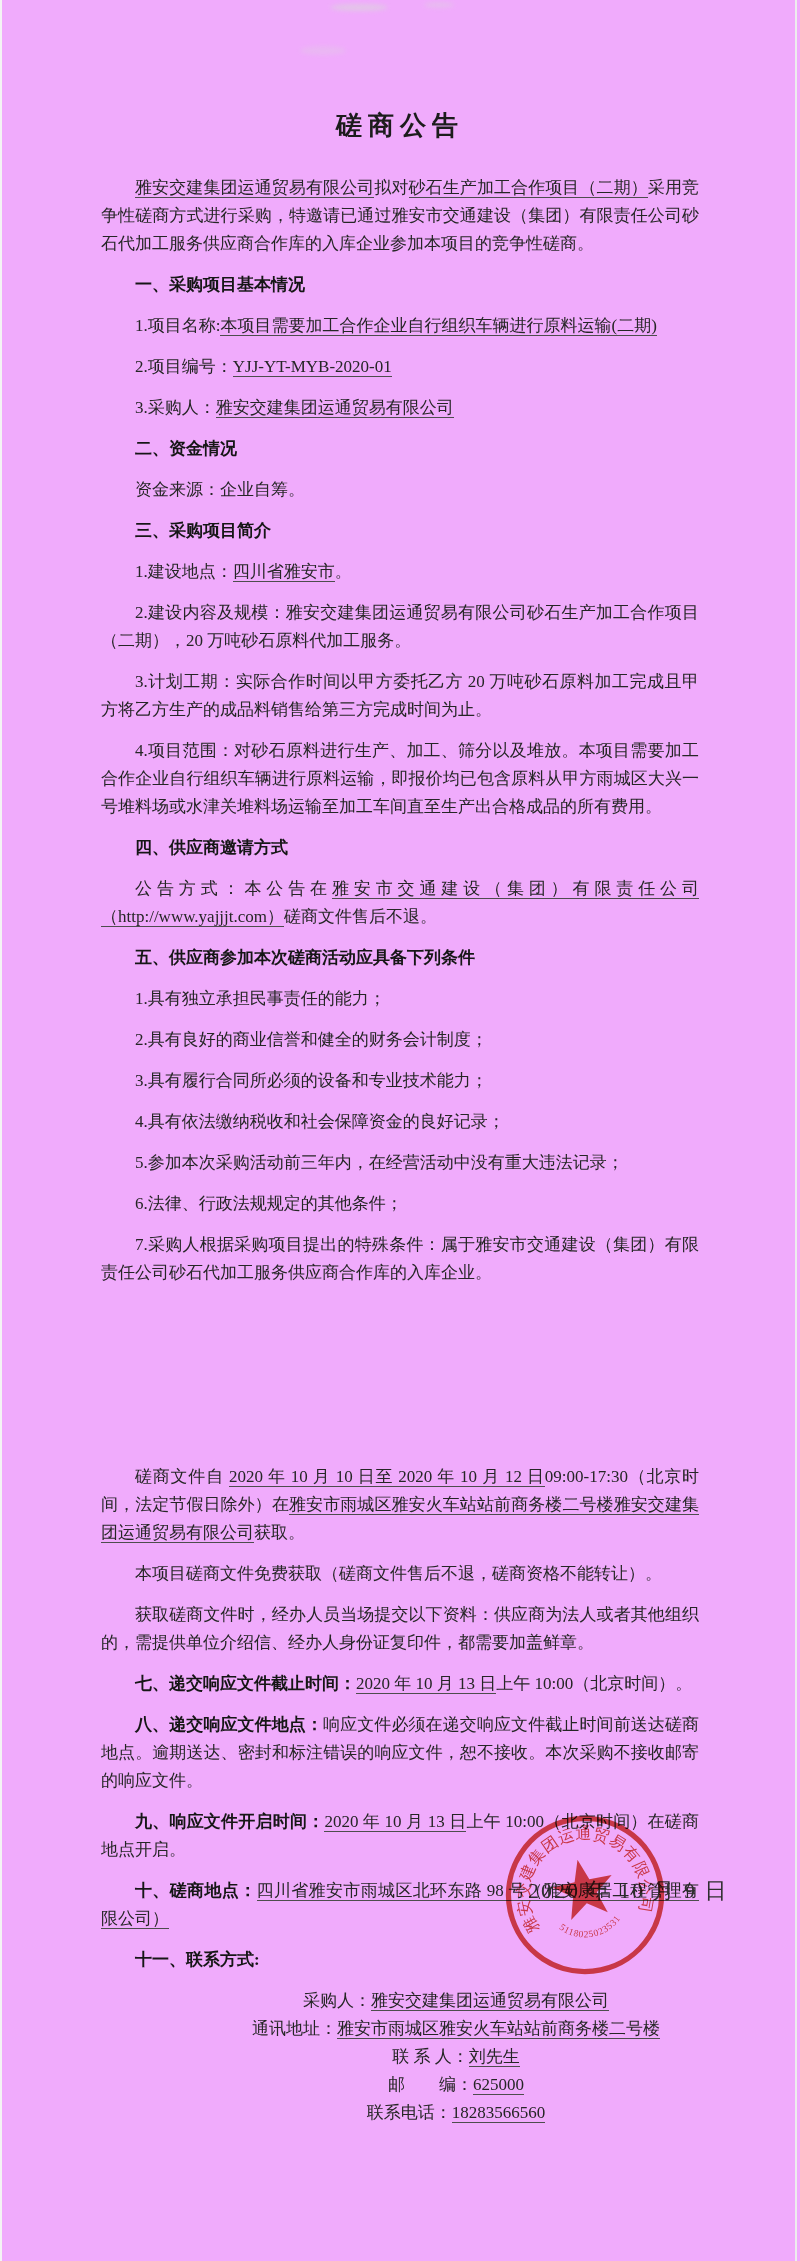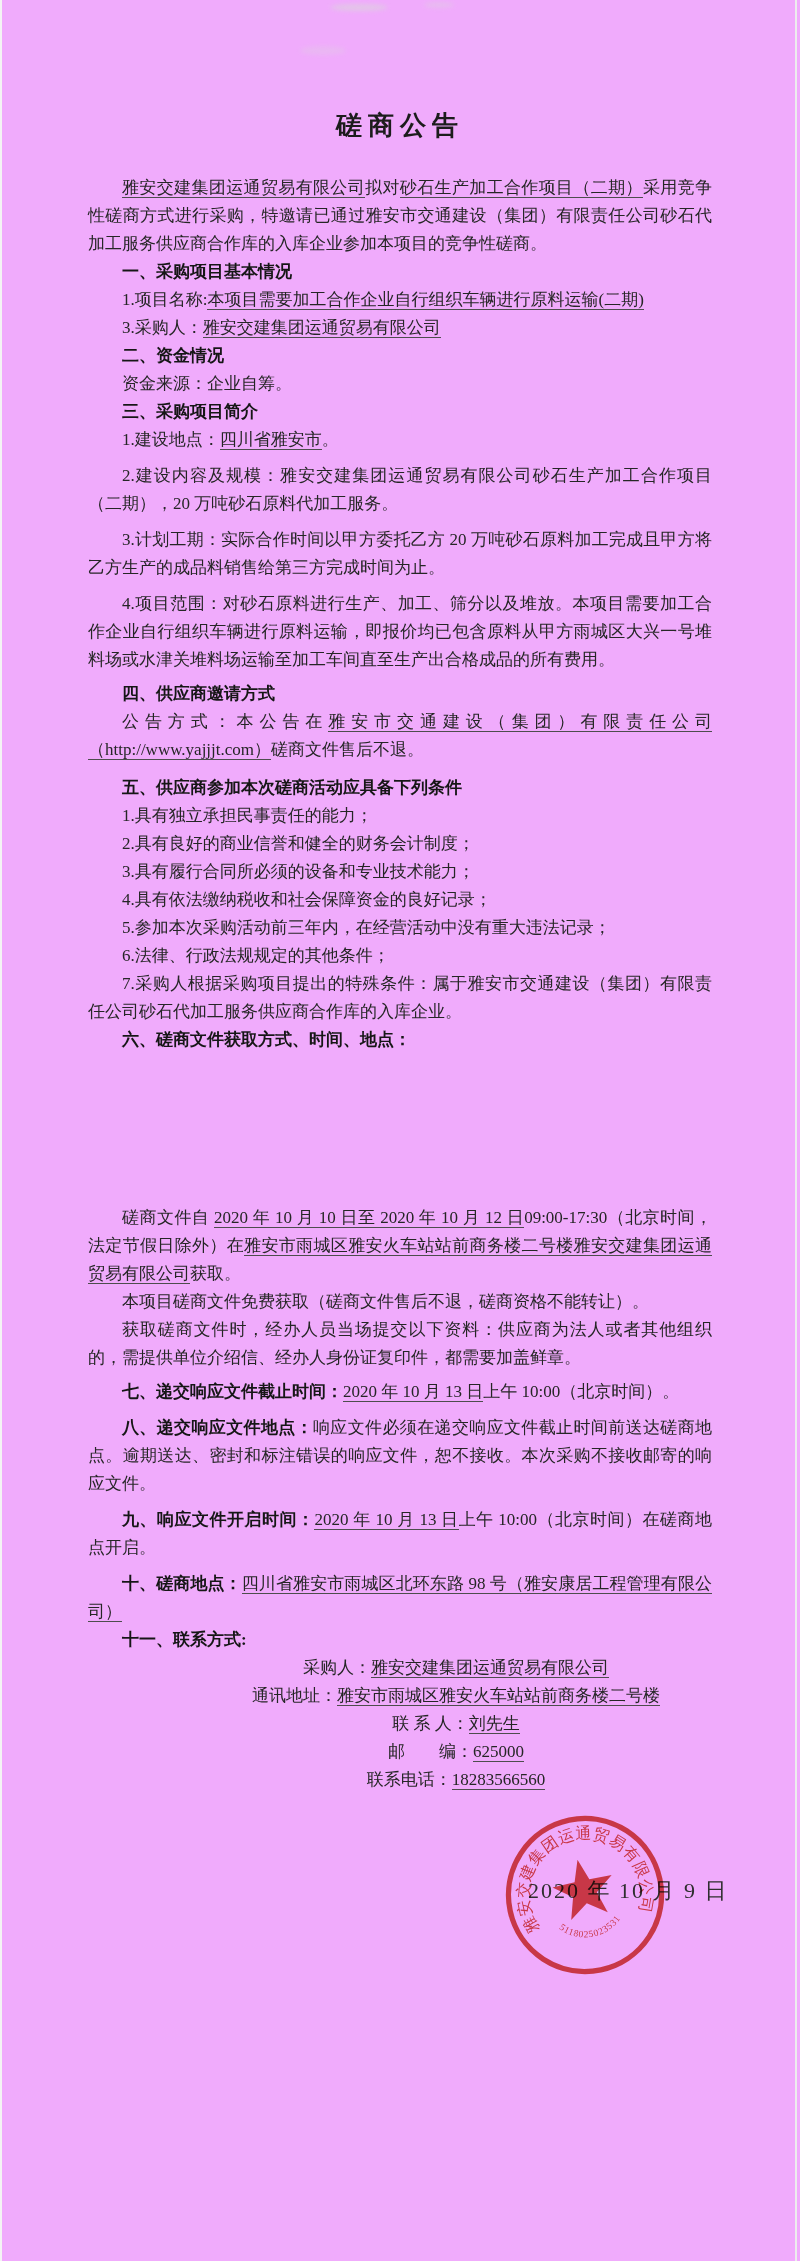--- a/index.html
+++ b/index.html
@@ -20,21 +20,21 @@
   .a3{left:424px;top:2px;width:30px;height:6px;opacity:.35;}
   .title{
     margin:108px 0 0 0;
     text-align:center;
     font-size:26px;line-height:36px;
     font-weight:700;letter-spacing:6px;
     color:#1c1c1c;
   }
   .doc{padding:0 88px;}
   .p{
-    margin:0;
+    margin:13px;
     font-size:17px;line-height:28px;
     text-align:justify;
     text-indent:2em;
   }
   .first{margin-top:30px;}
   .mt6{margin-top:6px;}
   .mt8{margin-top:8px;}
   .mt10{margin-top:10px;}
   .b{font-weight:700;color:#161616;}
   .u{border-bottom:1px solid #4d4d4d;}
@@ -73,20 +73,21 @@
   <div class="artifact a3"></div>
 
   <h1 class="title">磋商公告</h1>
 
   <div class="doc">
 
     <p class="p first"><span class="u">雅安交建集团运通贸易有限公司</span><span>拟对</span><span class="u">砂石生产加工合作项目（二期）</span><span>采用竞争性磋商方式进行采购，特邀请已通过雅安市交通建设（集团）有限责任公司砂石代加工服务供应商合作库的入库企业参加本项目的竞争性磋商。</span></p>
 
     <p class="p b">一、采购项目基本情况</p>
     <p class="p"><span>1.项目名称:</span><span class="u">本项目需要加工合作企业自行组织车辆进行原料运输(二期)</span></p>
+    <p class="p"><span>2.项目编号：</span><span class="u">YJJ-YT-MYB-2020-01</span></p>
     <p class="p"><span>3.采购人：</span><span class="u">雅安交建集团运通贸易有限公司</span></p>
 
     <p class="p b">二、资金情况</p>
     <p class="p">资金来源：企业自筹。</p>
 
     <p class="p b">三、采购项目简介</p>
     <p class="p"><span>1.建设地点：</span><span class="u">四川省雅安市</span><span>。</span></p>
     <p class="p mt8">2.建设内容及规模：雅安交建集团运通贸易有限公司砂石生产加工合作项目（二期），20 万吨砂石原料代加工服务。</p>
     <p class="p mt8">3.计划工期：实际合作时间以甲方委托乙方 20 万吨砂石原料加工完成且甲方将乙方生产的成品料销售给第三方完成时间为止。</p>
     <p class="p mt8">4.项目范围：对砂石原料进行生产、加工、筛分以及堆放。本项目需要加工合作企业自行组织车辆进行原料运输，即报价均已包含原料从甲方雨城区大兴一号堆料场或水津关堆料场运输至加工车间直至生产出合格成品的所有费用。</p>
@@ -96,21 +97,20 @@
 
     <p class="p b mt10">五、供应商参加本次磋商活动应具备下列条件</p>
     <p class="p">1.具有独立承担民事责任的能力；</p>
     <p class="p">2.具有良好的商业信誉和健全的财务会计制度；</p>
     <p class="p">3.具有履行合同所必须的设备和专业技术能力；</p>
     <p class="p">4.具有依法缴纳税收和社会保障资金的良好记录；</p>
     <p class="p">5.参加本次采购活动前三年内，在经营活动中没有重大违法记录；</p>
     <p class="p">6.法律、行政法规规定的其他条件；</p>
     <p class="p">7.采购人根据采购项目提出的特殊条件：属于雅安市交通建设（集团）有限责任公司砂石代加工服务供应商合作库的入库企业。</p>
 
-    <p class="p b">六、磋商文件获取方式、时间、地点：</p>
 
     <div class="gap"></div>
 
     <p class="p"><span>磋商文件自 </span><span class="u">2020 年 10 月 10 日至 2020 年 10 月 12 日</span><span>09:00-17:30（北京时间，法定节假日除外）在</span><span class="u">雅安市雨城区雅安火车站站前商务楼二号楼雅安交建集团运通贸易有限公司</span><span>获取。</span></p>
     <p class="p">本项目磋商文件免费获取（磋商文件售后不退，磋商资格不能转让）。</p>
     <p class="p">获取磋商文件时，经办人员当场提交以下资料：供应商为法人或者其他组织的，需提供单位介绍信、经办人身份证复印件，都需要加盖鲜章。</p>
 
     <p class="p mt6"><span class="b">七、递交响应文件截止时间：</span><span class="u">2020 年 10 月 13 日</span><span>上午 10:00（北京时间）。</span></p>
 
     <p class="p mt8"><span class="b">八、递交响应文件地点：</span><span>响应文件必须在递交响应文件截止时间前送达磋商地点。逾期送达、密封和标注错误的响应文件，恕不接收。本次采购不接收邮寄的响应文件。</span></p>

